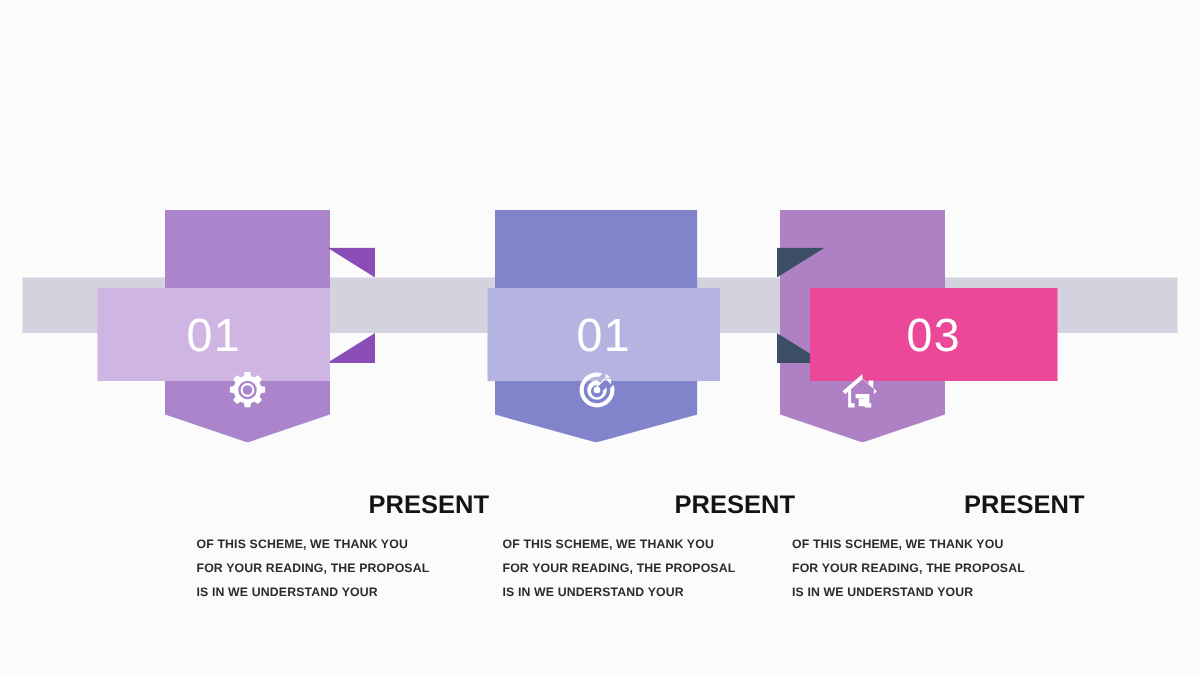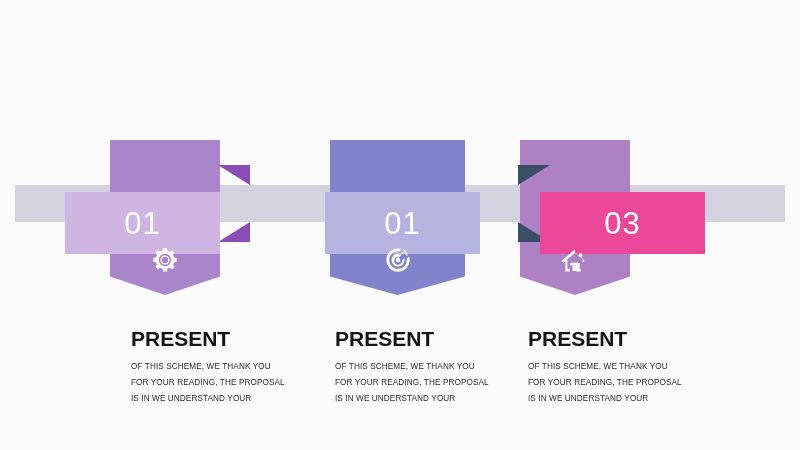--- a/index.html
+++ b/index.html
@@ -142,33 +142,35 @@
   
   .textblock {
     position: absolute;
     top: 328px;
     width: 195px;
   }
   .tb-1 { left: 131px; }
   .tb-2 { left: 335px; }
   .tb-3 { left: 528px; }
   .tb-title {
-    font-size: 21px;
+    font-size: 17px;
     font-weight: bold;
     color: #141414;
     letter-spacing: 0px;
     margin: 0 0 10px 0;
     line-height: 1;
+    text-align: right;
   }
   .tb-line {
     font-size: 8.2px;
     color: #2b2b2b;
     letter-spacing: 0.1px;
     line-height: 1.95;
     white-space: nowrap;
+    font-weight: bold;
   }
 </style>
 </head>
 <body>
 
 <div id="stage">
 
   <div class="rail"></div>
 
   <div class="unit unit-1">

